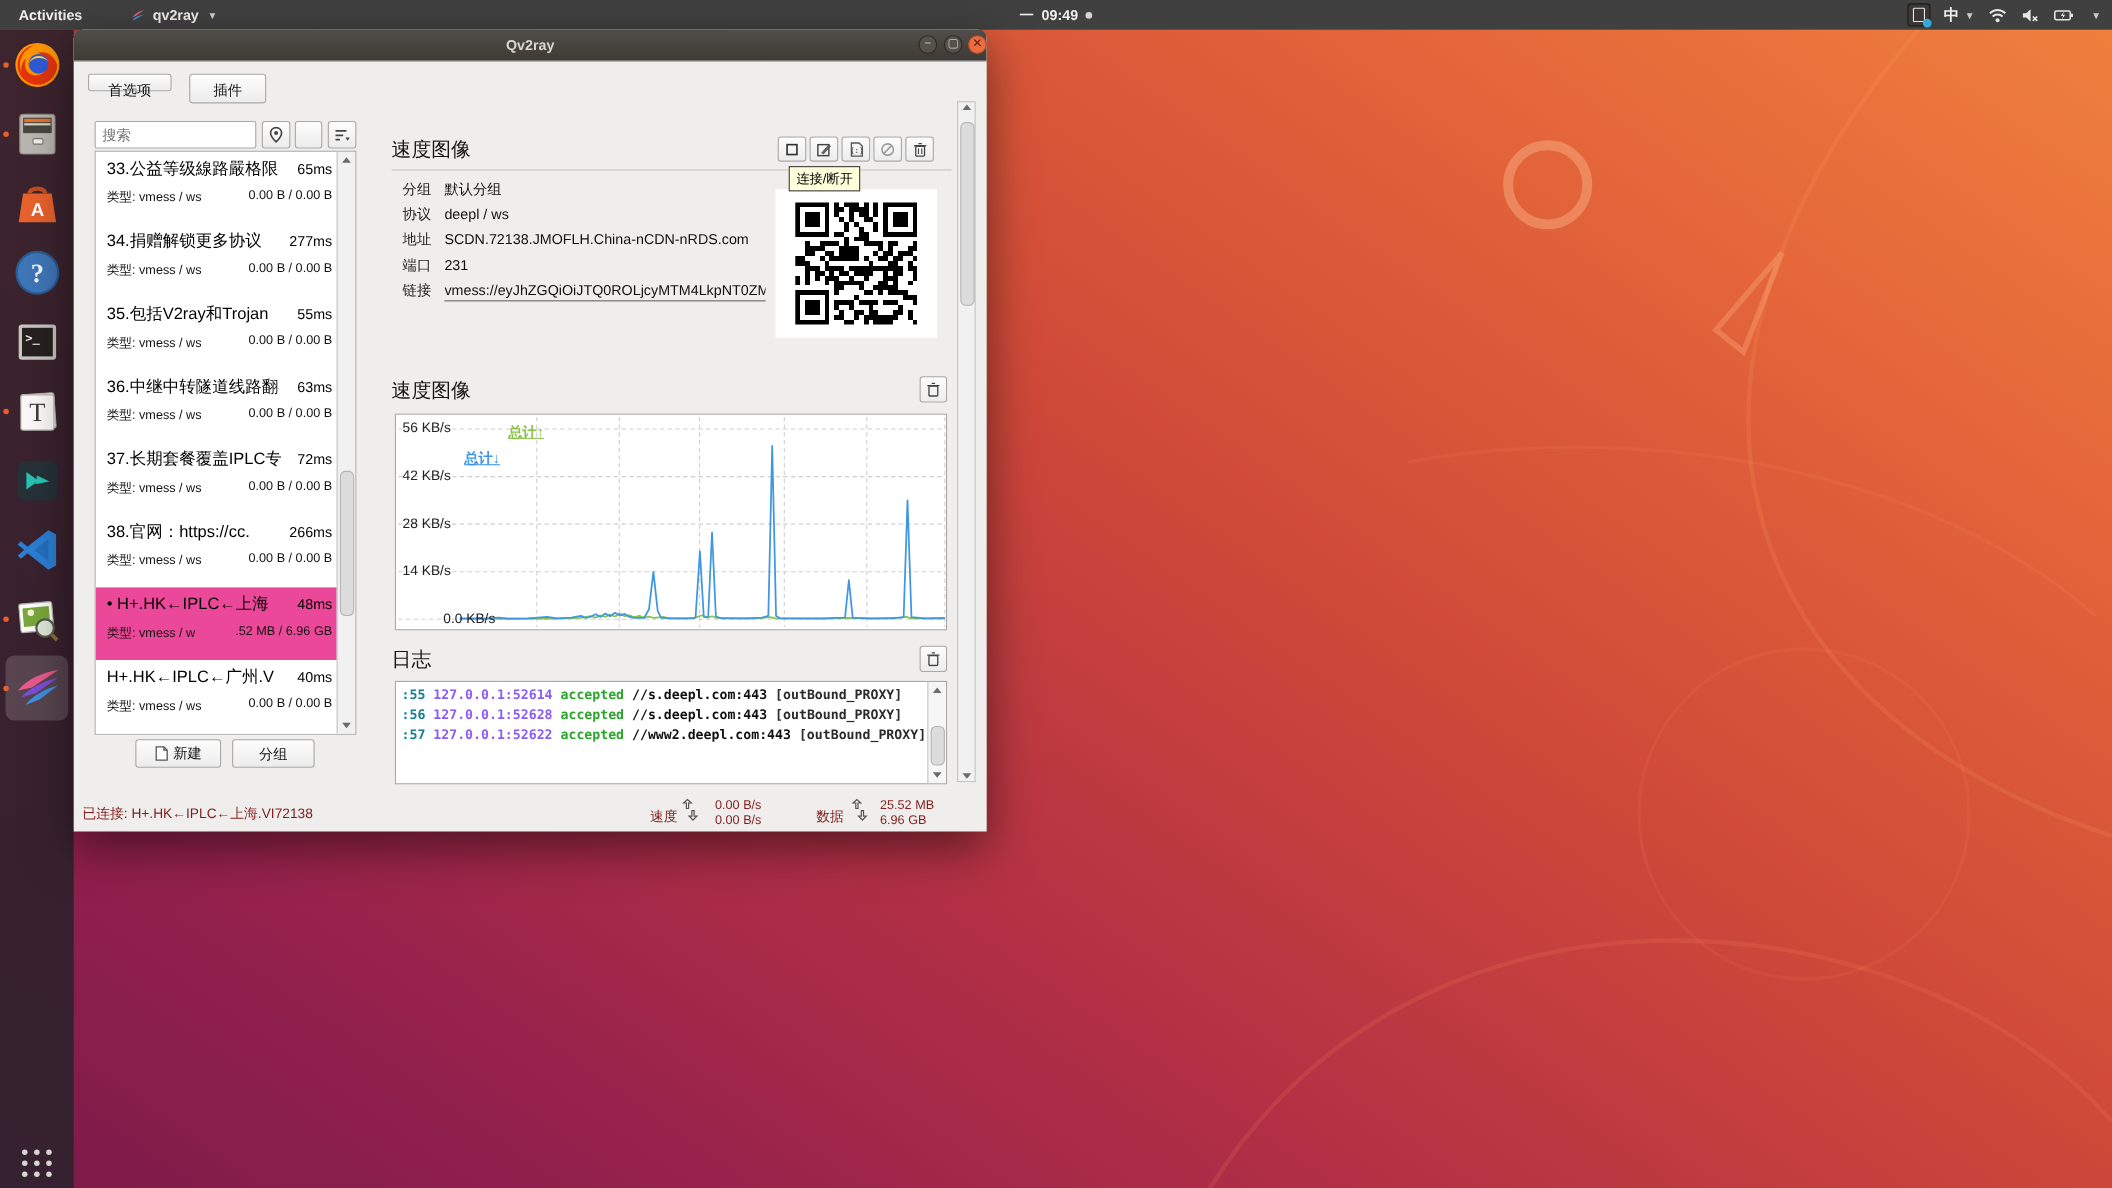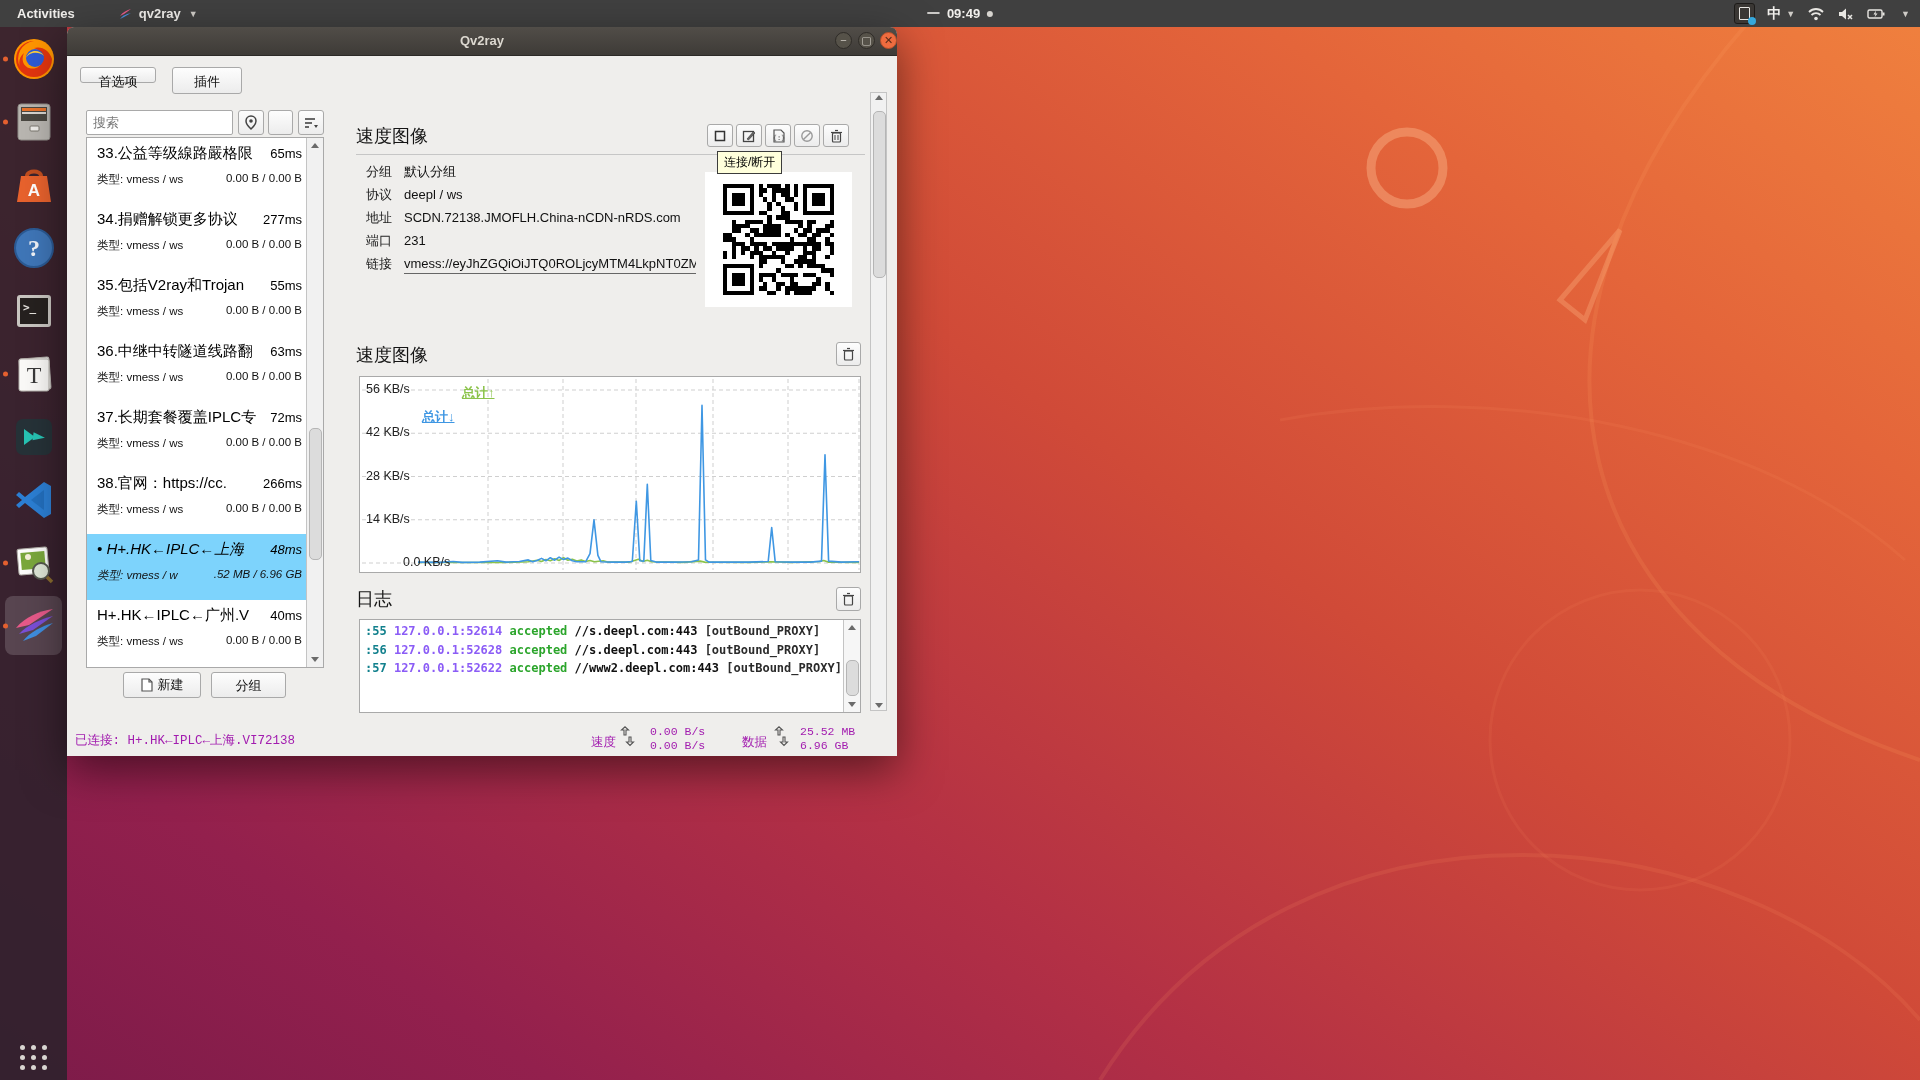--- a/index.html
+++ b/index.html
@@ -52,21 +52,21 @@
 
   .search{position:absolute;left:19px;top:83px;width:147px;height:25px;box-sizing:border-box;
     border:1px solid #a9a9a9;border-radius:2px;background:#fff;font-size:13px;color:#8d8d8d;padding:0 6px;font-family:inherit;}
 
   .mini{width:26px;height:25px;padding:0;display:flex;align-items:center;justify-content:center;}
 
   .server-list{position:absolute;left:19px;top:110px;width:238px;height:531px;box-sizing:border-box;
     background:#fff;border:1px solid #a9a9a9;overflow:hidden;}
   .sl-items{position:absolute;left:0;top:0;width:221px;}
   .server-item{box-sizing:border-box;height:66px;padding:6px 6px 0 10px;background:#fff;color:#000;}
-  .server-item.selected{background:#7dd3fc;font-style:italic;}
+  .server-item.selected{background:#ec4899;}
   .si-l1{display:flex;justify-content:space-between;align-items:baseline;font-size:15px;white-space:nowrap;overflow:hidden;}
   .si-name{overflow:hidden;white-space:nowrap;max-width:165px;}
   .si-ping{font-size:13px;margin-left:4px;flex:none;}
   .si-l2{display:flex;justify-content:space-between;font-size:11.5px;margin-top:9px;color:#111;white-space:nowrap;}
   .vscroll{position:absolute;right:0;top:0;bottom:0;width:16px;background:#f1f1f1;border-left:1px solid #c4c4c4;}
   .vscroll .arr{position:absolute;left:0;width:16px;height:15px;display:flex;align-items:center;justify-content:center;}
   .tri-up{width:0;height:0;border-left:4px solid transparent;border-right:4px solid transparent;border-bottom:5px solid #6b6b6b;}
   .tri-down{width:0;height:0;border-left:4px solid transparent;border-right:4px solid transparent;border-top:5px solid #6b6b6b;}
   .thumb{position:absolute;left:2px;width:11px;border:1px solid #b5b5b5;border-radius:5px;background:#dcdcdc;}
 
@@ -90,21 +90,21 @@
   .legend{position:absolute;left:62px;top:7px;display:flex;flex-direction:column;gap:6px;font-size:13px;font-weight:bold;}
   .legend span{text-decoration:underline;cursor:pointer;}
 
   .log-box{position:absolute;left:292px;top:592px;width:502px;height:94px;box-sizing:border-box;border:1px solid #a9a9a9;background:#fff;overflow:hidden;}
   .log-lines{position:absolute;left:5px;top:2px;font-family:"DejaVu Sans Mono","Liberation Mono",monospace;
     font-size:12px;line-height:18.5px;white-space:nowrap;font-weight:bold;}
   .lg-t{color:#12808d;} .lg-i{color:#8b5cf6;} .lg-v{color:#2ba52b;} .lg-u{color:#101010;} .lg-g{color:#2b2b2b;}
 
   .mainscroll{position:absolute;left:803px;top:65px;width:17px;height:619px;background:#f1f1f1;border:1px solid #c4c4c4;box-sizing:border-box;}
 
-  .statusbar{position:absolute;left:0;right:0;bottom:0;height:45px;font-size:12.5px;color:#a21caf;font-family:Liberation Mono, monospace;}
+  .statusbar{position:absolute;left:0;right:0;bottom:0;height:45px;font-size:12.5px;color:#7f1d1d;}
   .st-conn{position:absolute;left:8px;top:21px;}
   .st-lab{position:absolute;top:23px;}
   .st-vals{position:absolute;top:14px;font-size:11.5px;line-height:14px;}
   .updown{position:absolute;top:14px;}
 
   .icon-svg{display:block;}
 </style>
 </head>
 <body>
 

